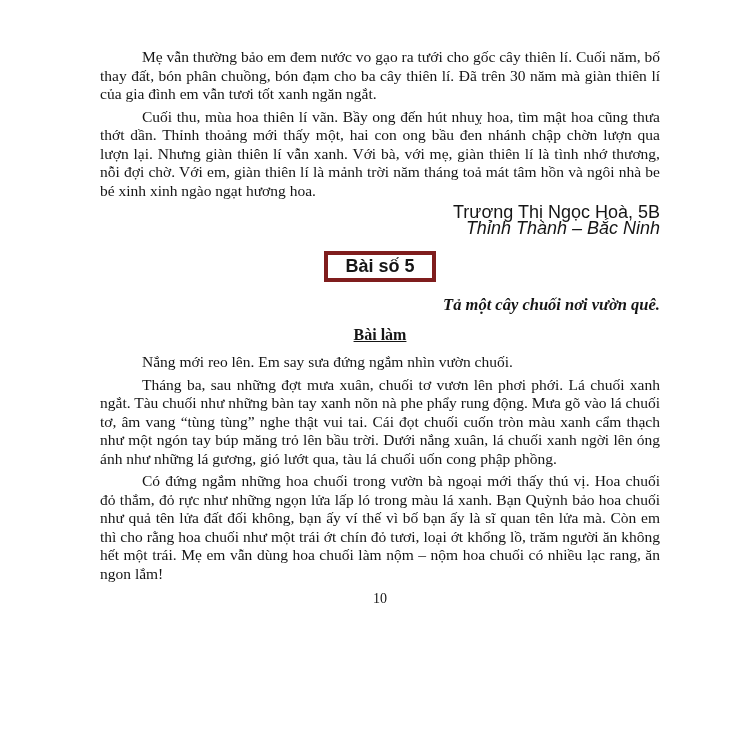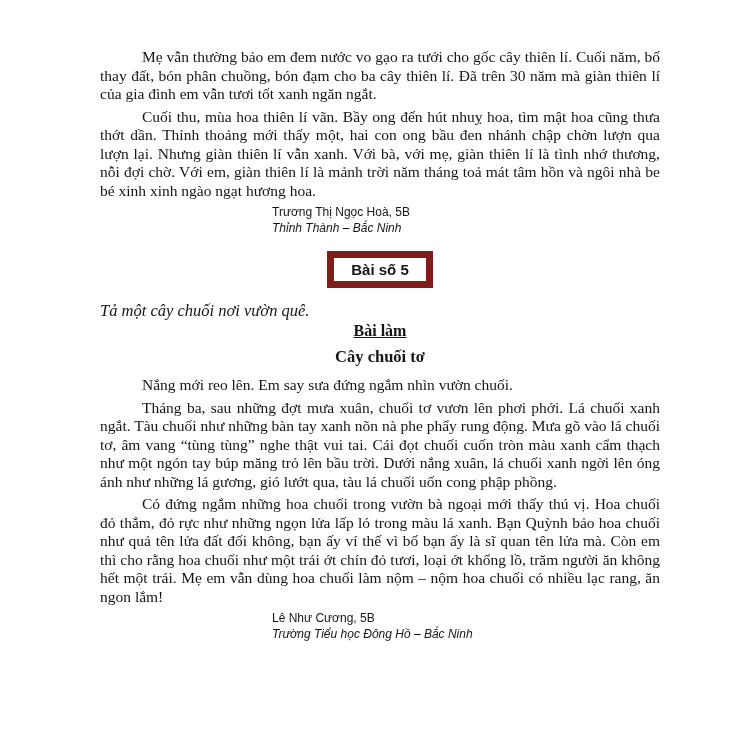--- a/index.html
+++ b/index.html
@@ -15,53 +15,53 @@
   .body-par {
     font-size:15.5px;
     line-height:18.5px;
     text-align:justify;
     text-indent:42px;
     margin:0 0 4px 0;
   }
 
   .signature {
     font-family:"Liberation Sans", sans-serif;
-    font-size:12px;
+    font-size:18px;
     line-height:15.5px;
-    text-align:left;
+    text-align:right;
     padding-left:172px;
     margin-top:5px;
   }
   .sig-school { font-style:italic; }
 
   .lesson-box-wrap { text-align:center; margin-top:15px; }
   .lesson-box {
     display:inline-block;
-    border:7px solid #7f1d1d;
+    border:4px solid #7f1d1d;
     font-family:"Liberation Sans", sans-serif;
     font-weight:bold;
-    font-size:15px;
+    font-size:18px;
     line-height:17px;
     padding:3px 17px;
     background:#fff;
   }
 
   .prompt {
-    text-align:left;
-    font-weight:normal;
+    text-align:right;
+    font-weight:bold;
     font-style:italic;
     font-size:16.5px;
     margin-top:13px;
   }
   .bai-lam {
     text-align:center;
     font-weight:bold;
     font-size:16px;
     text-decoration:underline;
-    margin-top:1px;
+    margin-top:11px;
   }
   .essay-title {
     text-align:center;
     font-weight:bold;
     font-size:16.5px;
     margin-top:7px;
   }
   .essay-2 { margin-top:9px; }
 
   .page-number {
@@ -85,26 +85,22 @@
   </section>
 
   <div class="lesson-box-wrap">
     <div class="lesson-box">Bài số 5</div>
   </div>
 
   <div class="prompt">Tả một cây chuối nơi vườn quê.</div>
 
   <div class="bai-lam">Bài làm</div>
 
-  <div class="essay-title">Cây chuối tơ</div>
 
   <section class="essay-2">
     <p class="body-par">Nắng mới reo lên. Em say sưa đứng ngắm nhìn vườn chuối.</p>
     <p class="body-par">Tháng ba, sau những đợt mưa xuân, chuối tơ vươn lên phơi phới. Lá chuối xanh ngắt. Tàu chuối như những bàn tay xanh nõn nà phe phẩy rung động. Mưa gõ vào lá chuối tơ, âm vang “tùng tùng” nghe thật vui tai. Cái đọt chuối cuốn tròn màu xanh cẩm thạch như một ngón tay búp măng trỏ lên bầu trời. Dưới nắng xuân, lá chuối xanh ngời lên óng ánh như những lá gương, gió lướt qua, tàu lá chuối uốn cong phập phồng.</p>
     <p class="body-par">Có đứng ngắm những hoa chuối trong vườn bà ngoại mới thấy thú vị. Hoa chuối đỏ thắm, đỏ rực như những ngọn lửa lấp ló trong màu lá xanh. Bạn Quỳnh bảo hoa chuối như quả tên lửa đất đối không, bạn ấy ví thế vì bố bạn ấy là sĩ quan tên lửa mà. Còn em thì cho rằng hoa chuối như một trái ớt chín đỏ tươi, loại ớt khổng lồ, trăm người ăn không hết một trái. Mẹ em vẫn dùng hoa chuối làm nộm – nộm hoa chuối có nhiều lạc rang, ăn ngon lắm!</p>
-    <div class="signature">
-      <div class="sig-name">Lê Như Cương, 5B</div>
-      <div class="sig-school">Trường Tiểu học Đông Hồ – Bắc Ninh</div>
-    </div>
   </section>
 
+  <div class="page-number">10</div>
 
 </div>
 
 </body></html>

